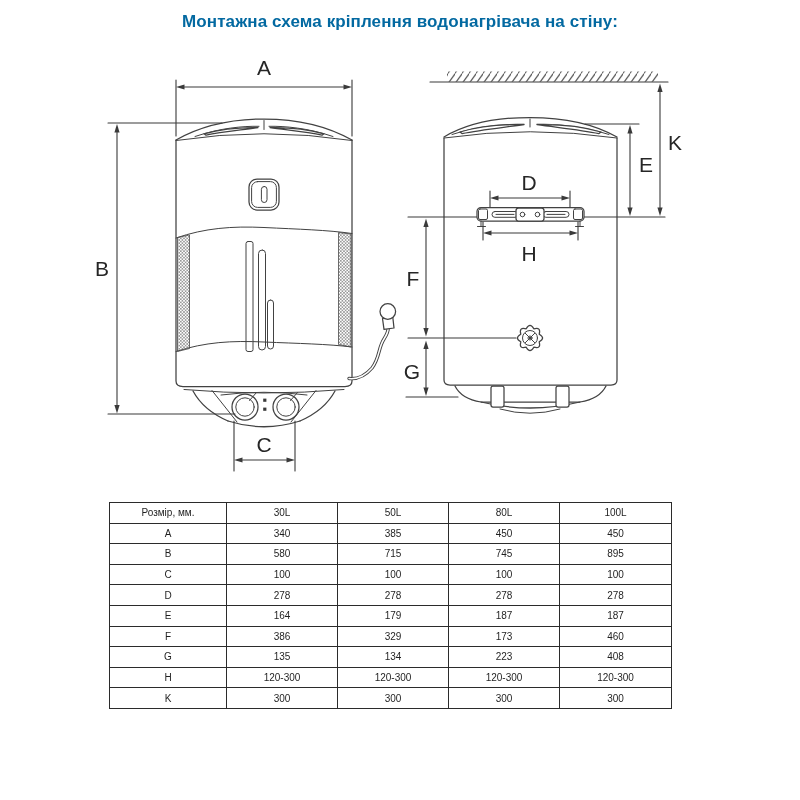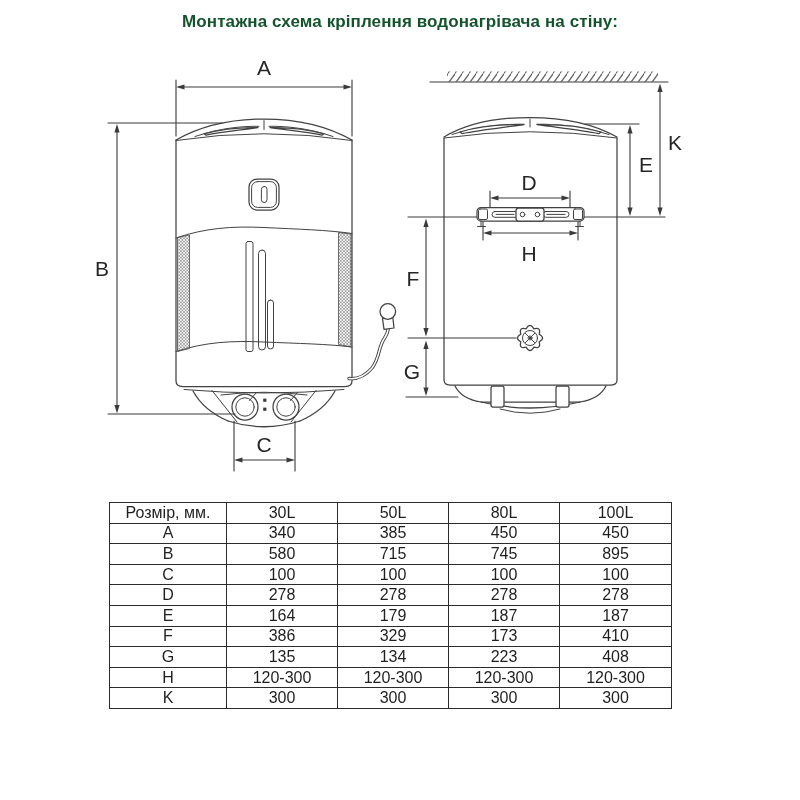--- a/index.html
+++ b/index.html
@@ -1,29 +1,29 @@
 <!DOCTYPE html>
 <html><head>
 <meta charset="utf-8">
 <style>
   html,body{margin:0;padding:0;}
   body{width:800px;height:800px;background:#ffffff;position:relative;overflow:hidden;
        font-family:"Liberation Sans",sans-serif;}
   .title{position:absolute;top:12px;left:0;width:800px;text-align:center;
-         font-size:17px;font-weight:bold;color:#14532d;letter-spacing:0.1px;}
+         font-size:17px;font-weight:bold;color:#0369a1;letter-spacing:0.1px;}
   svg{position:absolute;left:0;top:0;}
   .ln{fill:none;stroke:#424242;stroke-width:1.25;stroke-linecap:round;stroke-linejoin:round;}
   .ln2{fill:none;stroke:#424242;stroke-width:1;stroke-linecap:round;stroke-linejoin:round;}
   .wfill{fill:#ffffff;stroke:#424242;stroke-width:1.25;stroke-linejoin:round;}
   .dim{fill:none;stroke:#3a3a3a;stroke-width:1.1;stroke-linecap:round;}
   .arr{fill:#3a3a3a;stroke:none;}
   .lbl{font-family:"Liberation Sans",sans-serif;font-size:21px;fill:#262626;text-anchor:middle;}
   .tblwrap{position:absolute;left:109px;top:502px;}
   table.dims{border-collapse:collapse;table-layout:fixed;width:562px;
-             font-size:16px;color:#1f1f1f;}
+             font-size:10px;color:#1f1f1f;}
   table.dims td{border:1.6px solid #2b2b2b;text-align:center;vertical-align:middle;
                 height:19.6px;padding:0;overflow:hidden;}
 </style>
 </head>
 <body>
 
 <div class="title">Монтажна схема кріплення водонагрівача на стіну:</div>
 
 <svg width="800" height="500" viewBox="0 0 800 500">
   <defs>
@@ -272,21 +272,21 @@
           <td>164</td>
           <td>179</td>
           <td>187</td>
           <td>187</td>
         </tr>
         <tr>
           <td>F</td>
           <td>386</td>
           <td>329</td>
           <td>173</td>
-          <td>410</td>
+          <td>460</td>
         </tr>
         <tr>
           <td>G</td>
           <td>135</td>
           <td>134</td>
           <td>223</td>
           <td>408</td>
         </tr>
         <tr>
           <td>H</td>

